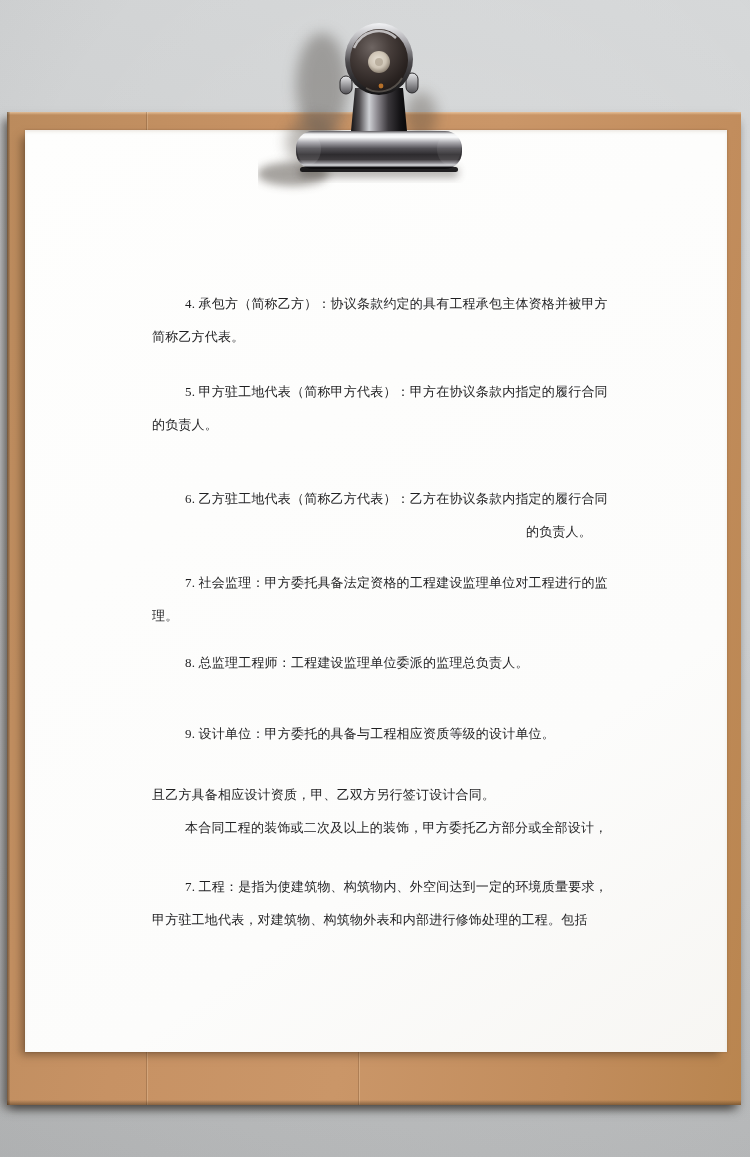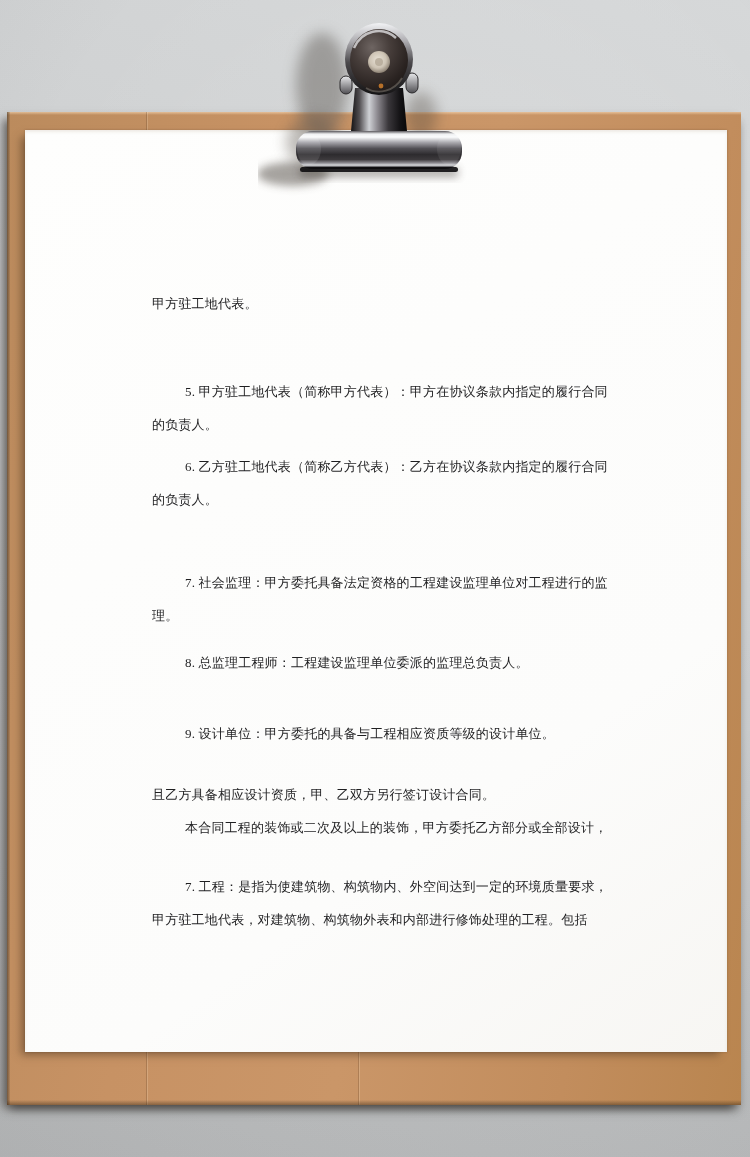--- a/index.html
+++ b/index.html
@@ -31,41 +31,42 @@
     position:absolute; left:18px; top:18px; width:702px; height:922px;
     background:linear-gradient(145deg,#fefefd 0%,#fcfcfb 70%,#f7f6f3 100%);
     box-shadow:-6px 5px 8px -2px rgba(74,52,32,0.5), 0 0 2px rgba(85,62,40,0.35),
                inset 0 2px 3px rgba(150,120,90,0.14);
   }
   .text-block { position:absolute; left:127px; top:0; width:440px; color:#1f1f21;
     font-size:13px; letter-spacing:0.2px; }
   .para { position:absolute; width:440px; }
   .line { height:33px; line-height:33px; white-space:nowrap; }
   .indent { padding-left:33px; }
-  .p1 { top:157px; } .p2 { top:245px; } .p3 { top:320px; } .p4 { top:436px; }
+  .p1 { top:157px; } .p2 { top:245px; } .p3 { top:352px;text-align:right; } .p4 { top:436px; }
   .p5 { top:516px; } .p6 { top:587px; } .p7 { top:648px; } .p8 { top:740px; }
   .clip-svg { position:absolute; left:258px; top:14px; }
 </style>
 </head>
 <body>
 
 <div class="scene">
   <div class="vignette"></div>
 
   <div class="board">
     <div class="board-bevel-top"></div>
     <div class="seam seam-a"></div>
     <div class="seam seam-b"></div>
     <div class="board-edge-left"></div>
     <div class="board-bevel-bottom"></div>
 
     <div class="paper">
       <div class="text-block">
         <div class="para p1">
-          <div class="line">甲方驻工地代表。</div>
+          <div class="line indent">4. 承包方（简称乙方）：协议条款约定的具有工程承包主体资格并被甲方</div>
+          <div class="line">简称乙方代表。</div>
         </div>
         <div class="para p2">
           <div class="line indent">5. 甲方驻工地代表（简称甲方代表）：甲方在协议条款内指定的履行合同</div>
           <div class="line">的负责人。</div>
         </div>
         <div class="para p3">
           <div class="line indent">6. 乙方驻工地代表（简称乙方代表）：乙方在协议条款内指定的履行合同</div>
           <div class="line">的负责人。</div>
         </div>
         <div class="para p4">

